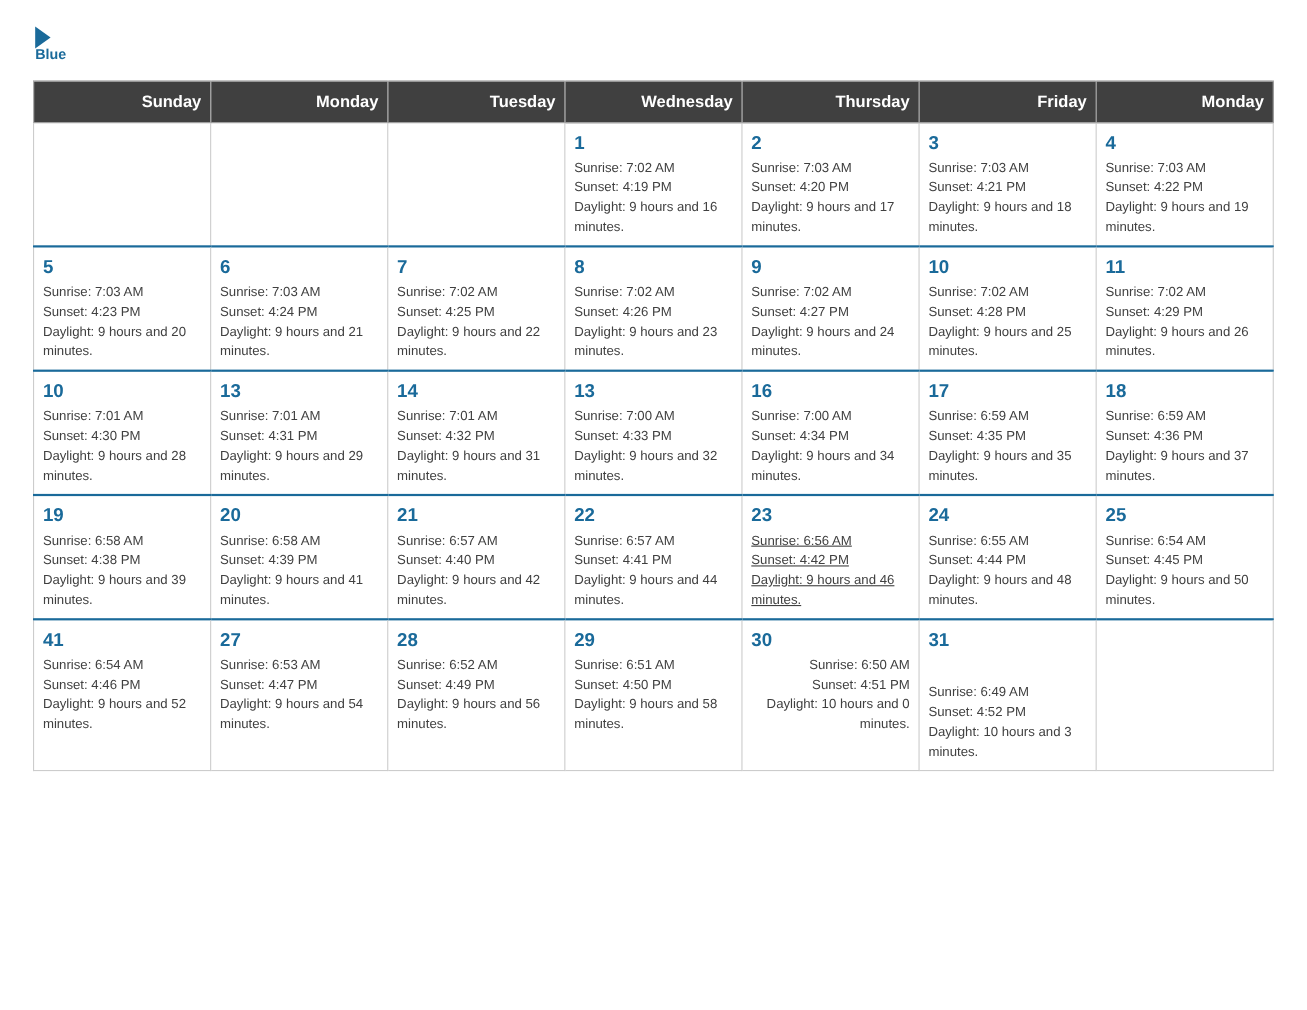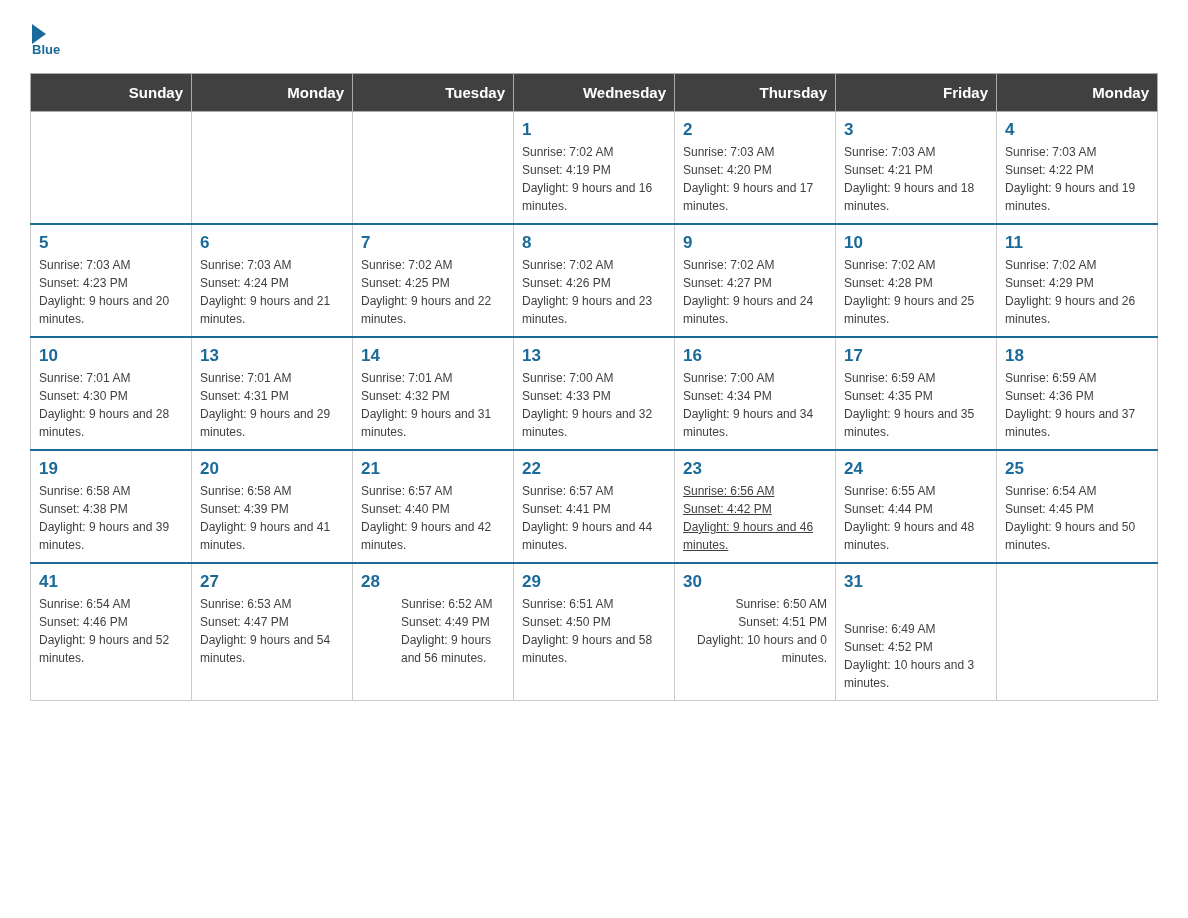--- a/index.html
+++ b/index.html
@@ -315,21 +315,21 @@
 Daylight: 9 hours and 52 minutes.</div>
         </td>
         <td>
           <span class="day-number">27</span>
           <div class="day-info" style="white-space: pre-line;">Sunrise: 6:53 AM
 Sunset: 4:47 PM
 Daylight: 9 hours and 54 minutes.</div>
         </td>
         <td>
           <span class="day-number">28</span>
-          <div class="day-info" style="white-space: pre-line; margin-left: 40px;">Sunrise: 6:52 AM
+          <div class="day-info" style="white-space: pre-line;">Sunrise: 6:52 AM
 Sunset: 4:49 PM
 Daylight: 9 hours and 56 minutes.</div>
         </td>
         <td>
           <span class="day-number">29</span>
           <div class="day-info" style="white-space: pre-line;">Sunrise: 6:51 AM
 Sunset: 4:50 PM
 Daylight: 9 hours and 58 minutes.</div>
         </td>
         <td>

